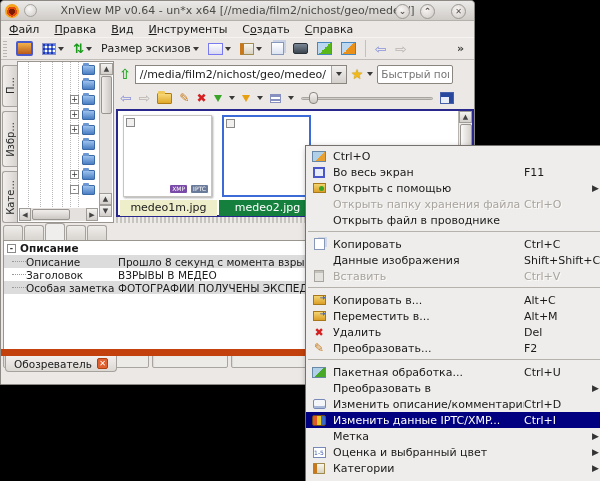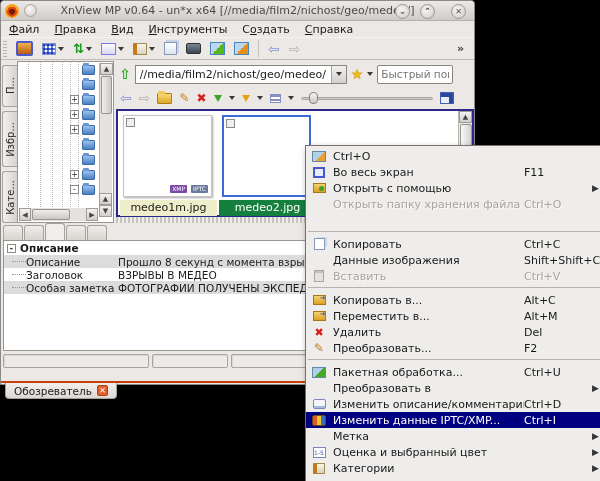--- a/index.html
+++ b/index.html
@@ -123,21 +123,21 @@
   #iptc-group { height:14px; display:flex; align-items:center; gap:4px; padding-left:3px; font-weight:bold; }
   .iptc-row { height:13px; display:flex; align-items:center; }
   .iptc-row:nth-child(odd) { background:#dcdcdc; }
   .iptc-dots { width:14px; margin-left:8px; border-top:1px dotted #999; }
   .iptc-label { width:92px; white-space:nowrap; }
   .iptc-value { white-space:nowrap; }
 
   
   #statusbar { position:absolute; left:0px; top:352px; width:475px; height:16px; display:flex; gap:3px; padding:1px 2px; }
   .status-cell { height:14px; line-height:13px; padding:0 5px; font-size:10.5px; border:1px solid #a8a4a0; border-radius:2px; background:#edebe8; box-shadow:inset 1px 1px 1px rgba(0,0,0,.08); white-space:nowrap; overflow:hidden; }
-  #tabrow { position:absolute; left:0; top:380px; width:475px; height:17px; border-top:2px solid #c2410c; }
+  #tabrow { position:absolute; left:0; top:348px; width:475px; height:17px; border-top:7px solid #c2410c; }
   #browser-tab { position:absolute; left:4px; top:0px; height:16px; padding:0 8px; background:linear-gradient(#f2f0ee,#dcd8d4); border:1px solid #a5a19c; border-top:none; border-radius:0 0 4px 4px; display:flex; align-items:center; gap:5px; font-size:10.5px; }
   #tab-close { width:11px; height:11px; background:#e06030; border:1px solid #b04010; border-radius:2px; color:#fff; font-size:8px; line-height:10px; text-align:center; font-weight:bold; }
   #tab-close::before { content:"✕"; }
 
   
   #ctxmenu { position:absolute; left:305px; top:145px; width:300px; height:400px; background:#eeedeb; border:1px solid #76716c; box-shadow:2px 3px 6px rgba(0,0,0,.5); padding-top:2px; z-index:10; }
   .cm-item { height:16px; display:flex; align-items:center; padding:0 4px 0 5px; color:#1a1a1a; }
   .cm-item.highlighted { background:#000080; color:#fff; }
   .cm-item.disabled { color:#a8a49e; text-shadow:1px 1px 0 #fbfaf8; }
   .cm-icon { width:16px; height:14px; margin-right:6px; flex:0 0 16px; display:flex; align-items:center; justify-content:center; }
@@ -197,20 +197,24 @@
         </div>
       <div class="tbtn">
           <span class="ic ic-grid"></span>
           <span class="dd"></span>
         </div>
       <div class="tbtn">
           <span class="ic ic-sort">⇅</span>
           <span class="dd"></span>
         </div>
       <div class="tbtn">
+          <span>Размер эскизов</span>
+          <span class="dd"></span>
+        </div>
+      <div class="tbtn">
           <span class="ic ic-screen"></span>
           <span class="dd"></span>
         </div>
       <div class="tbtn">
           <span class="ic ic-book"></span>
           <span class="dd"></span>
         </div>
       <div class="tbtn">
           <span class="ic ic-pages"></span>
         </div>
@@ -435,20 +439,21 @@
       <span class="cm-arrow">▶</span>
     </div>
       <div class="cm-item disabled">
       <span class="cm-icon"></span>
       <span class="cm-label">Открыть папку хранения файла</span>
       <span class="cm-shortcut">Ctrl+O</span>
       <span class="cm-arrow"></span>
     </div>
       <div class="cm-item">
       <span class="cm-icon"></span>
+      <span class="cm-label">Открыть файл в проводнике</span>
       <span class="cm-shortcut"></span>
       <span class="cm-arrow"></span>
     </div>
       <div class="cm-sep"></div>
       <div class="cm-item">
       <span class="cm-icon">
           <span class="mi mi-copy"></span>
         </span>
       <span class="cm-label">Копировать</span>
       <span class="cm-shortcut">Ctrl+C</span>

